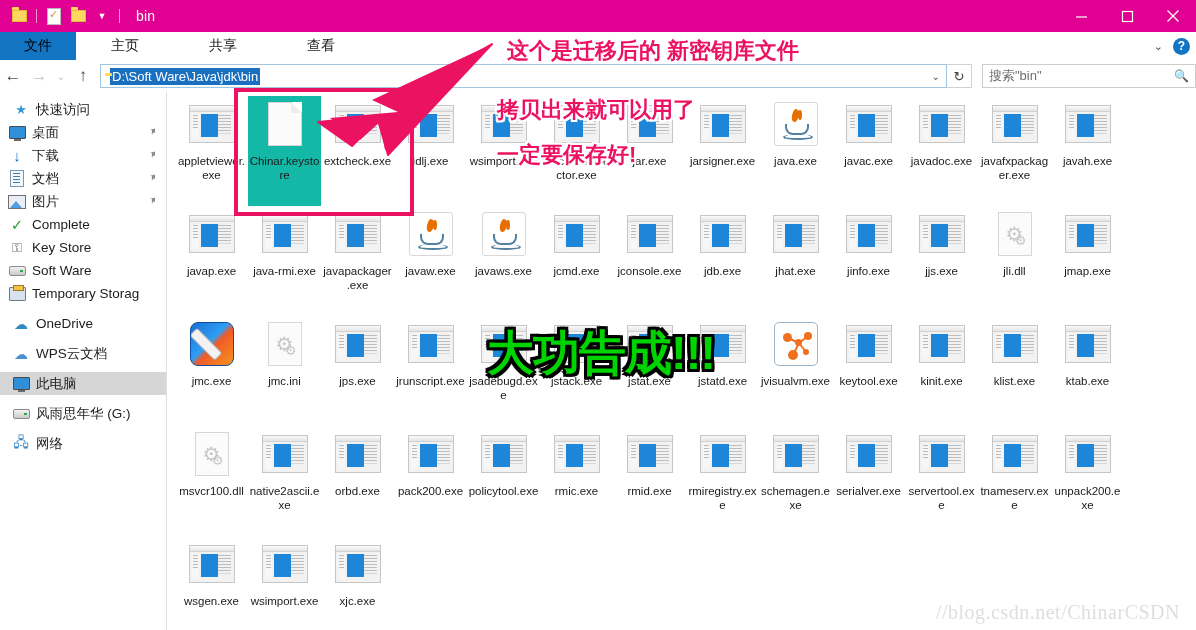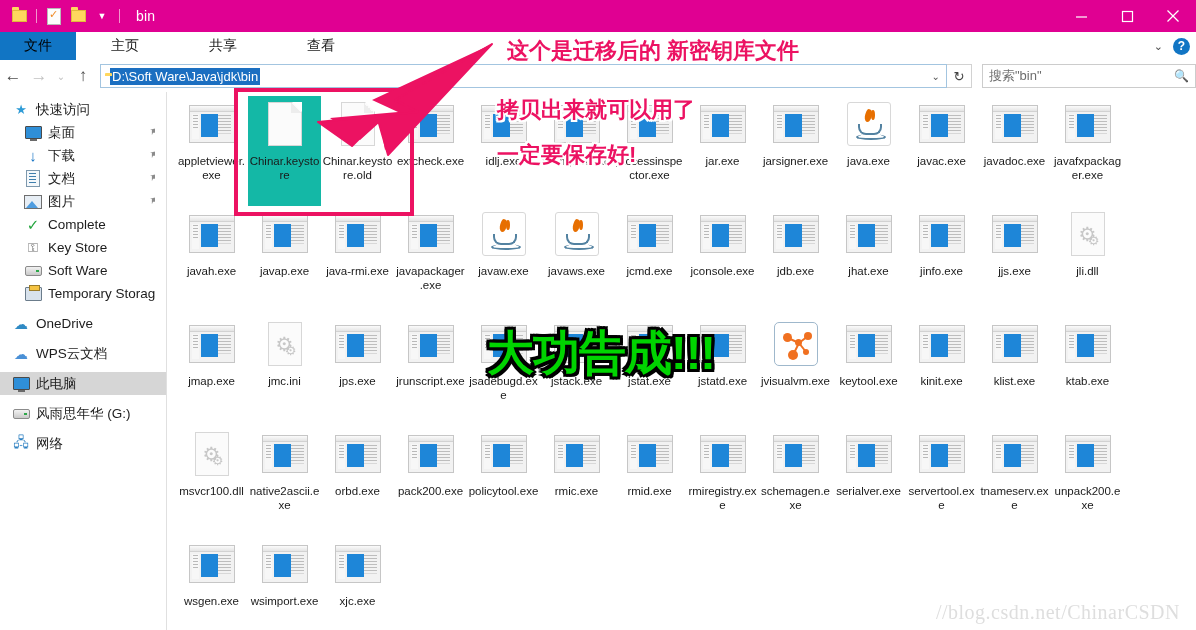--- a/index.html
+++ b/index.html
@@ -86,21 +86,21 @@
   .search-ico{color:#333;font-size:12px;}
 
   
   .content{position:absolute;left:0;top:92px;width:1196px;height:538px;display:flex;}
   .sidebar{
     width:167px;height:538px;background:#ffffff;border-right:1px solid #e0e0e0;
     padding-top:6px;box-sizing:border-box;overflow:hidden;
   }
   .sb-item{
     height:23px;display:flex;align-items:center;font-size:13.5px;color:#1c1c1c;
-    padding-left:24px;position:relative;white-space:nowrap;
+    padding-left:8px;position:relative;white-space:nowrap;
   }
   .sb-item.root{padding-left:12px;}
   .sb-item.sel{background:#d6d6d6;}
   .sb-ico{width:18px;height:16px;margin-right:6px;display:flex;align-items:center;justify-content:center;flex:0 0 18px;}
   .pin{position:absolute;right:9px;color:#8b8b8b;font-size:11px;transform:rotate(45deg);}
   .sb-gap{height:7px;}
 
   
   .ic-star{color:#2e9bd6;font-size:13px;}
   .ic-monitor{width:15px;height:11px;background:#2f8fd8;border:1px solid #4a4a4a;border-radius:1px;position:relative;}
@@ -393,26 +393,20 @@
             <div class="label">appletviewer.exe</div>
           </div>
           <div class="cell sel">
             <div class="thumb">
               <div class="file-ico"></div>
             </div>
             <div class="label">Chinar.keystore</div>
           </div>
           <div class="cell">
             <div class="thumb">
-              <div class="file-ico"></div>
-            </div>
-            <div class="label">Chinar.keystore.old</div>
-          </div>
-          <div class="cell">
-            <div class="thumb">
               <div class="exe-ico">
                 <div class="bar"></div>
                 <div class="lft"></div>
                 <div class="page"></div>
                 <div class="lines"></div>
               </div>
             </div>
             <div class="label">extcheck.exe</div>
           </div>
           <div class="cell">
@@ -661,20 +655,26 @@
           <div class="cell">
             <div class="thumb">
               <div class="exe-ico">
                 <div class="bar"></div>
                 <div class="lft"></div>
                 <div class="page"></div>
                 <div class="lines"></div>
               </div>
             </div>
             <div class="label">jmap.exe</div>
+          </div>
+          <div class="cell">
+            <div class="thumb">
+              <div class="jmc-ico"></div>
+            </div>
+            <div class="label">jmc.exe</div>
           </div>
           <div class="cell">
             <div class="thumb">
               <div class="gear-file">⚙<span class="g2">⚙</span></div>
             </div>
             <div class="label">jmc.ini</div>
           </div>
           <div class="cell">
             <div class="thumb">
               <div class="exe-ico">

